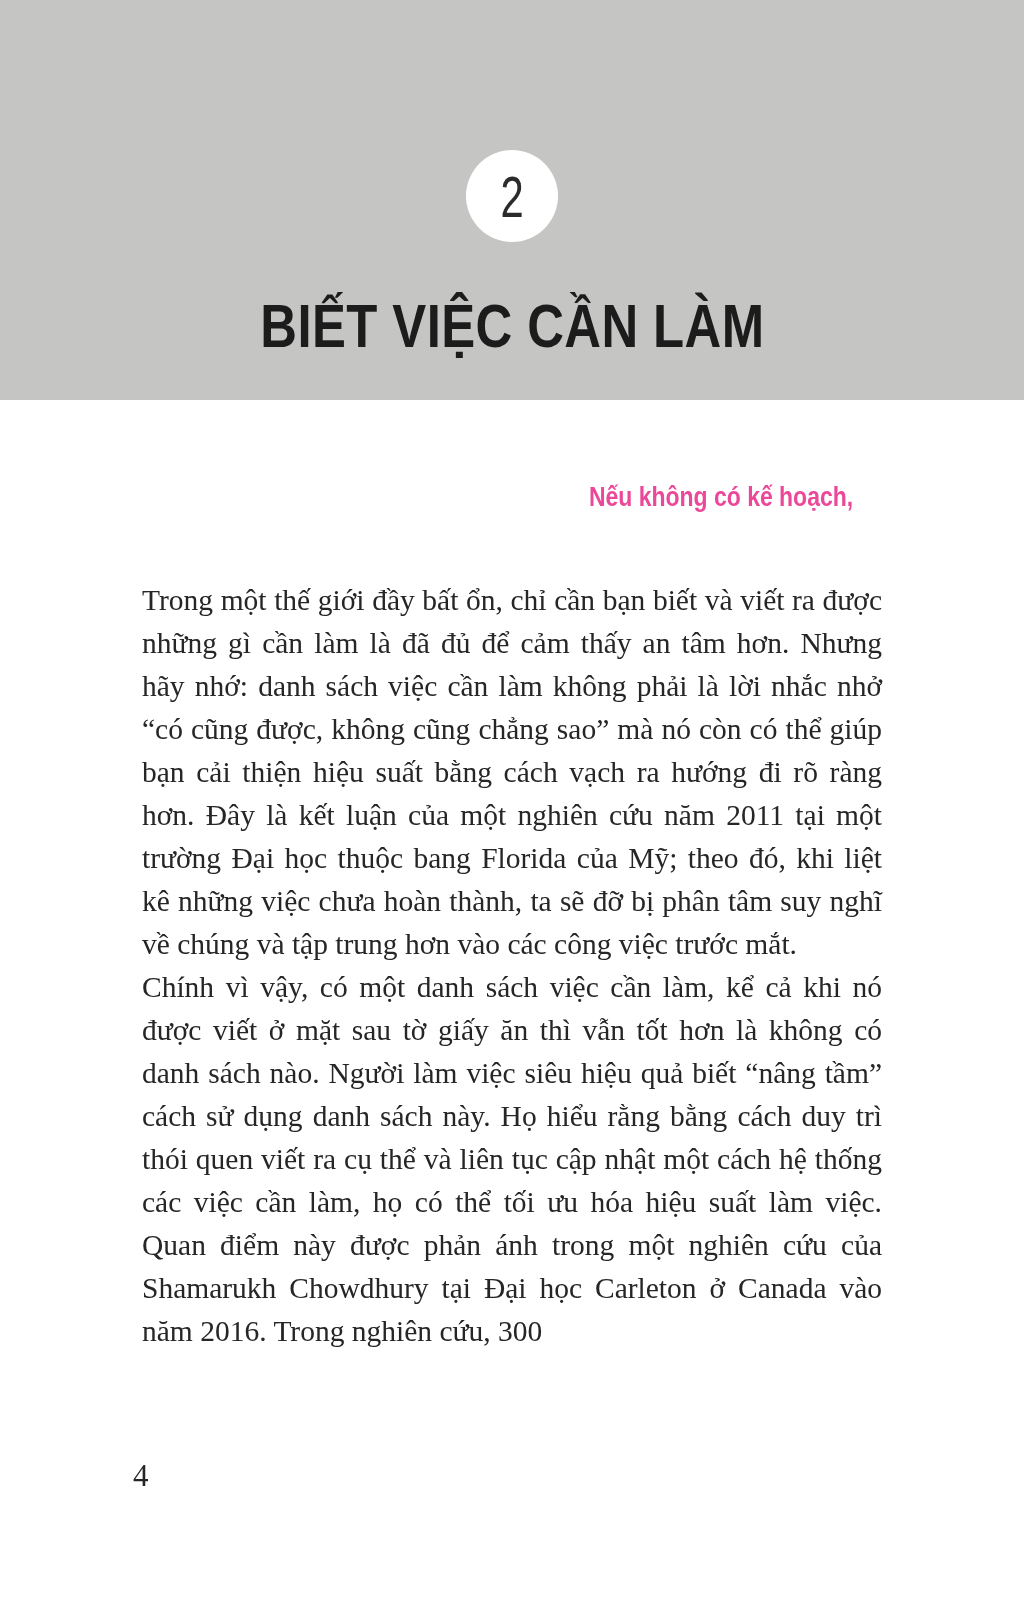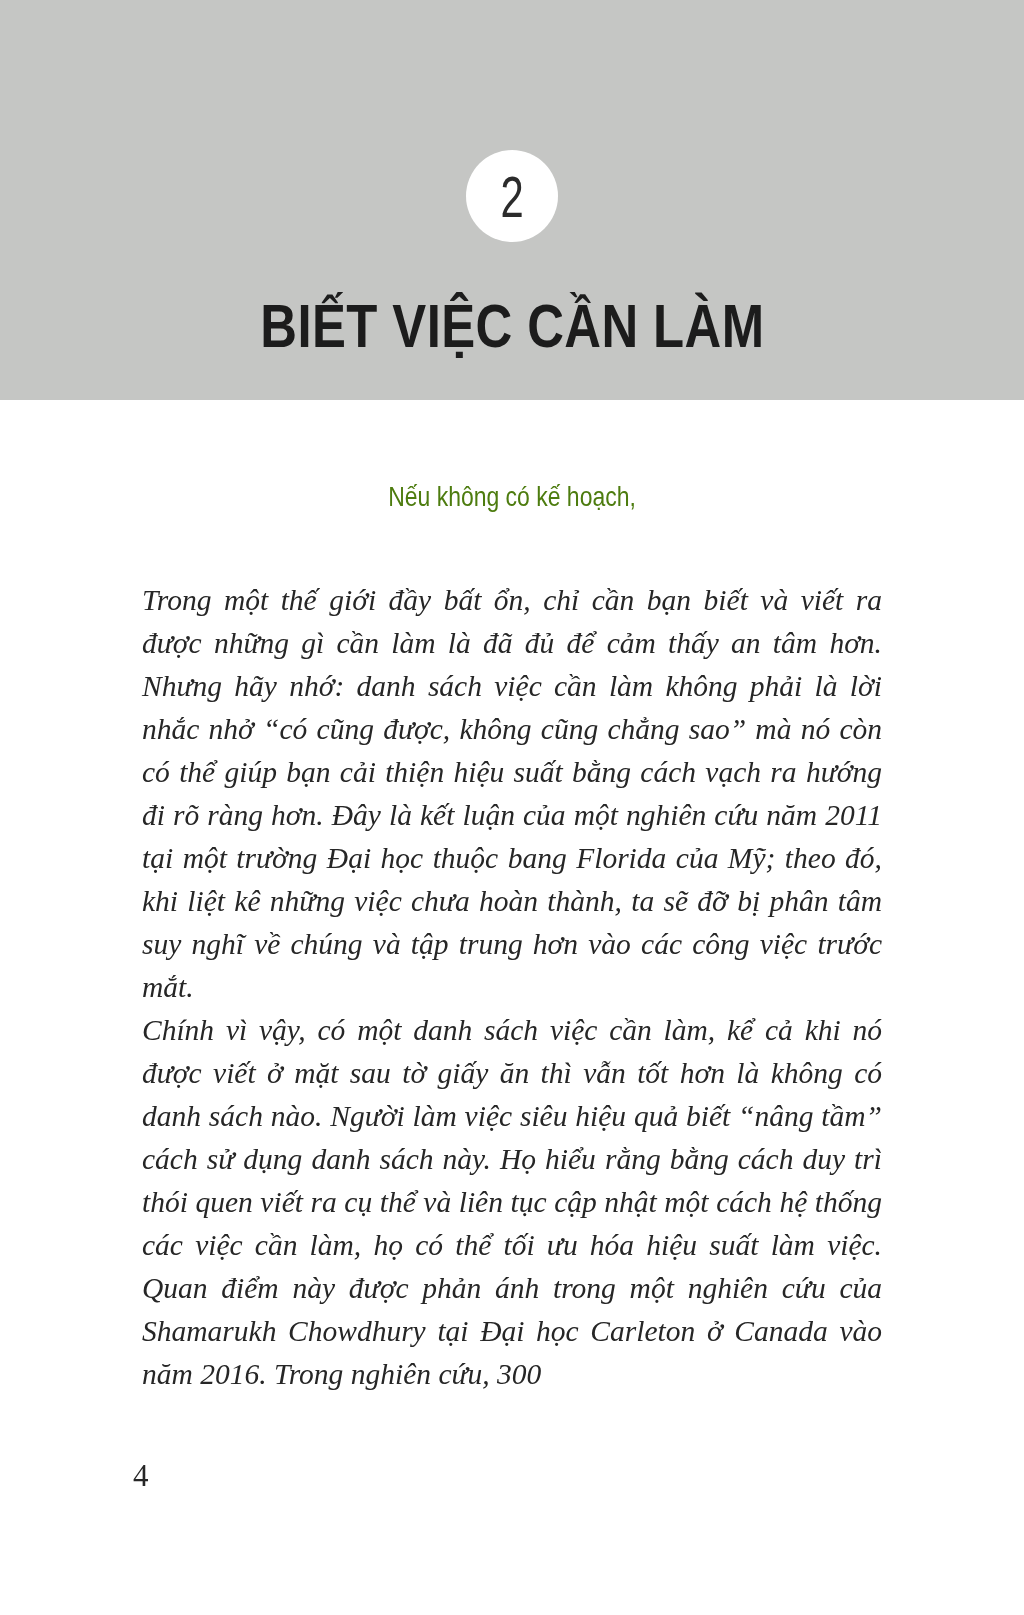--- a/index.html
+++ b/index.html
@@ -59,35 +59,34 @@
 
   
   .content {
     width: 740px;
     margin: 0 auto;
     padding-left: 0;
   }
 
   .epigraph {
     margin-top: 72px;
-    text-align: center;
+    text-align: right;
     font-family: "Liberation Sans", sans-serif;
-    font-weight: 400;
+    font-weight: 700;
     font-size: 28px;
     line-height: 49px;
-    color: #4d7c0f;
+    color: #ec4899;
   }
 
   .body-paragraph {
     margin: 0;
     font-size: 29.5px;
     line-height: 43px;
     text-align: justify;
     color: #262626;
-    font-style: italic;
   }
   .body-paragraph.first { margin-top: 58px; }
 
   .page-number {
     position: absolute;
     left: 133px;
     top: 1458px;
     font-size: 31px;
     color: #262626;
   }

